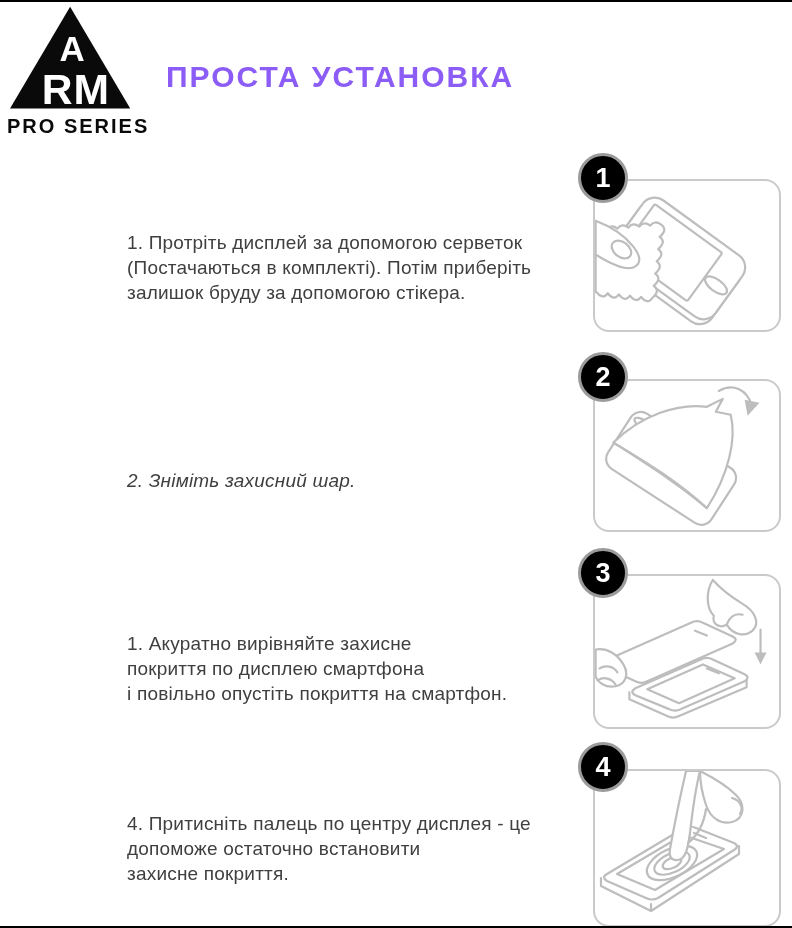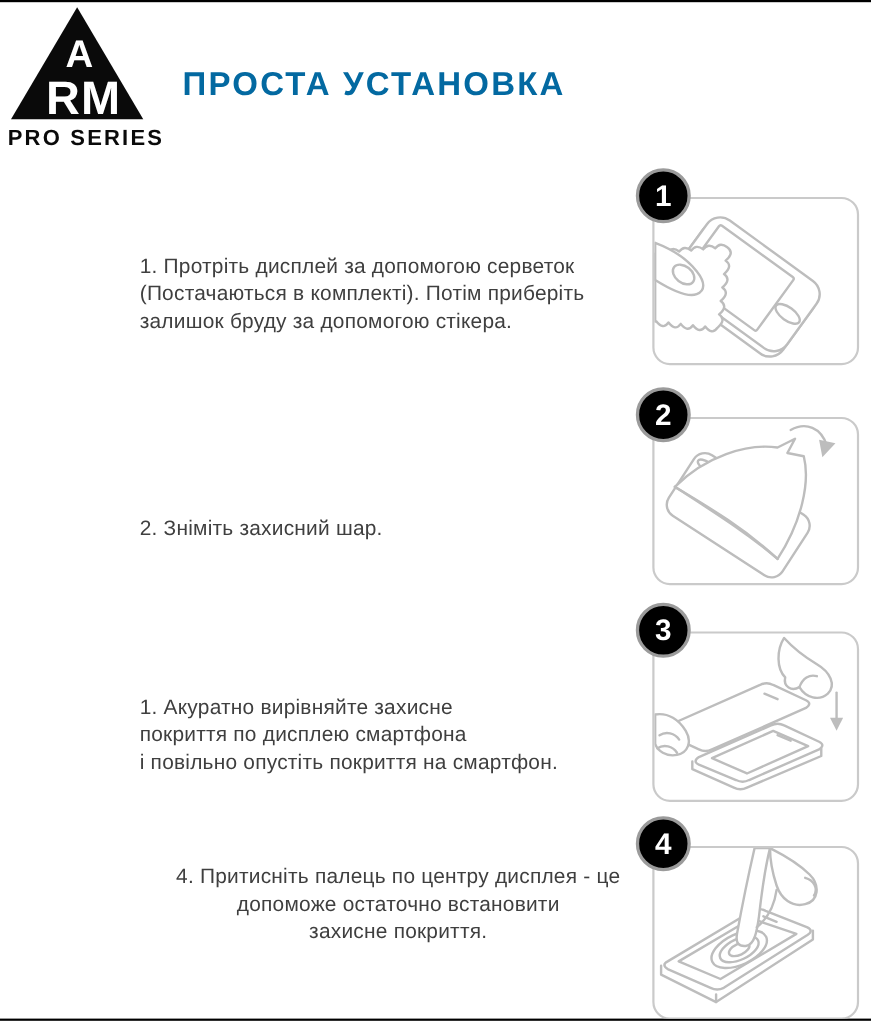--- a/index.html
+++ b/index.html
@@ -20,29 +20,29 @@
   .logo-rm  { font-family: "Liberation Sans", sans-serif; font-weight: bold; font-size: 44px; fill: #ffffff; text-anchor: middle; letter-spacing: 1px; }
   .logo-series {
     margin-top: 2px; margin-left: -3px;
     font-weight: bold; font-size: 20px; letter-spacing: 2px;
     color: #0a0a0a; white-space: nowrap;
   }
   
   .title {
     position: absolute; left: 166px; top: 58px; margin: 0;
     font-size: 30px; font-weight: bold; letter-spacing: 2px;
-    color: #0369a1; white-space: nowrap;
+    color: #8b5cf6; white-space: nowrap;
   }
   
   .step-text {
     position: absolute; left: 127px; width: 470px;
     font-size: 19px; line-height: 25px; letter-spacing: 0.2px;
     color: #3f3f3f; white-space: pre-line; margin-top: 23px;
   }
-  .st1 { top: 205px; } .st2 { top: 443px; } .st3 { top: 606px; } .st4 { top: 760px; text-align: center; }
+  .st1 { top: 205px; } .st2 { top: 443px; font-style: italic; } .st3 { top: 606px; } .st4 { top: 786px; }
   
   .frame {
     position: absolute; left: 593px; width: 188px;
     border: 2px solid #cacaca; border-radius: 16px;
     box-sizing: border-box; background: #ffffff; z-index: 1;
   }
   .f1 { top: 177px; height: 153px; }
   .f2 { top: 377px; height: 153px; }
   .f3 { top: 572px; height: 155px; }
   .f4 { top: 767px; height: 158px; }

